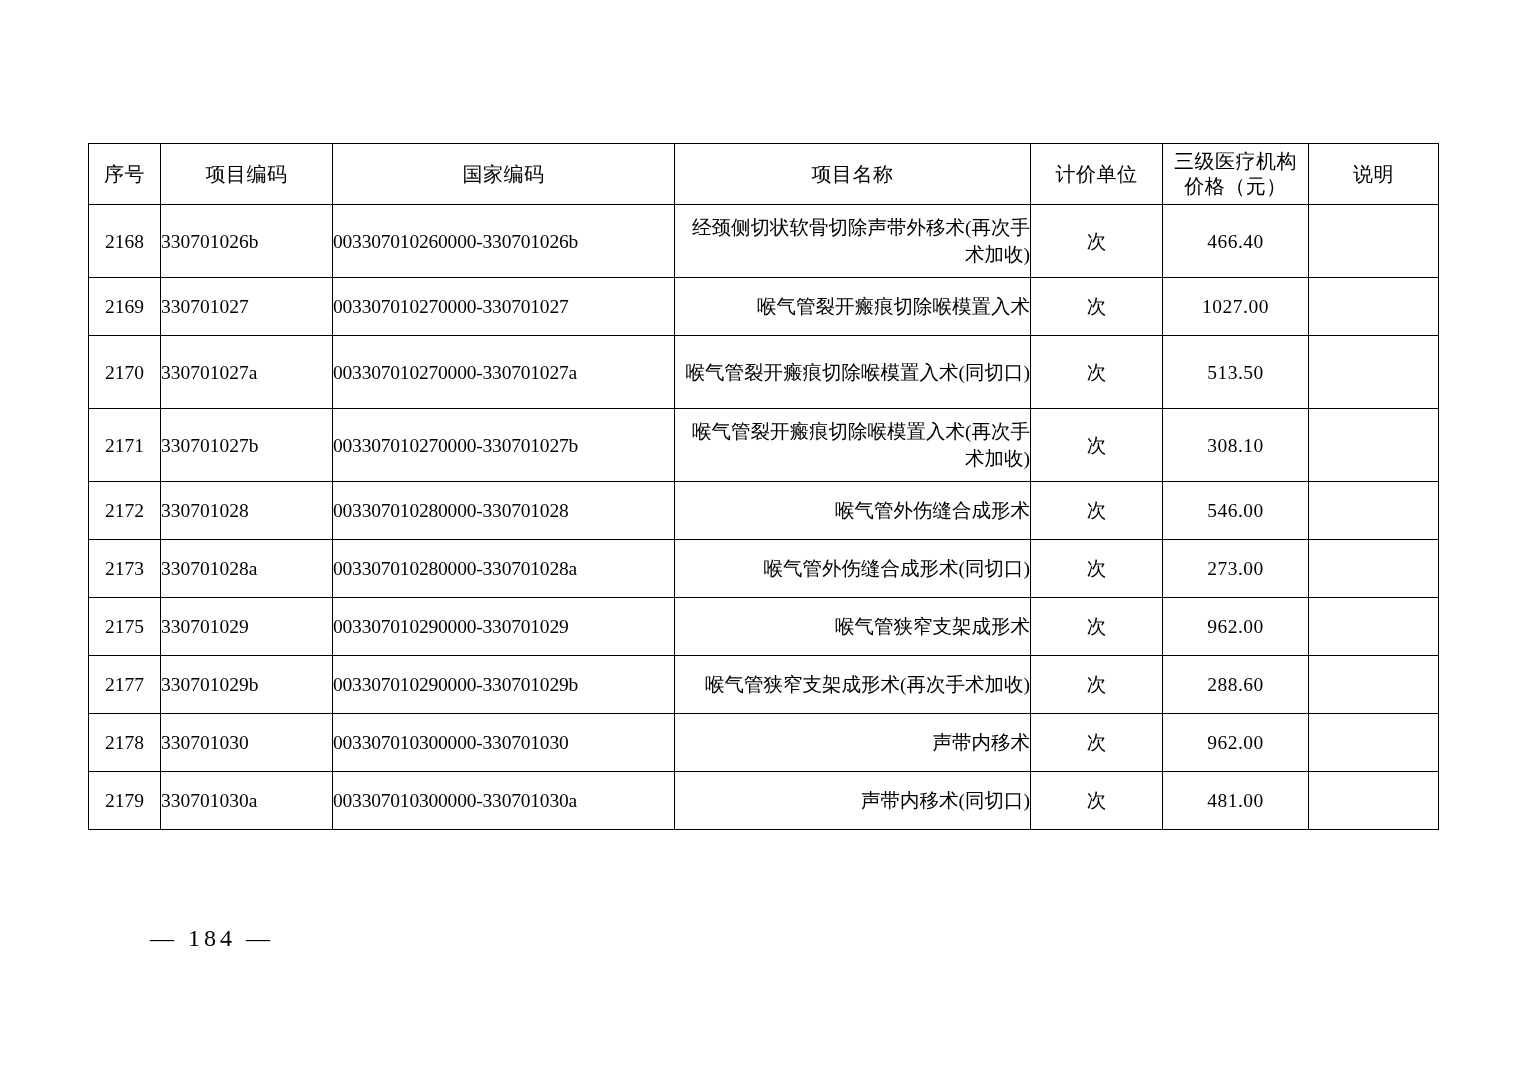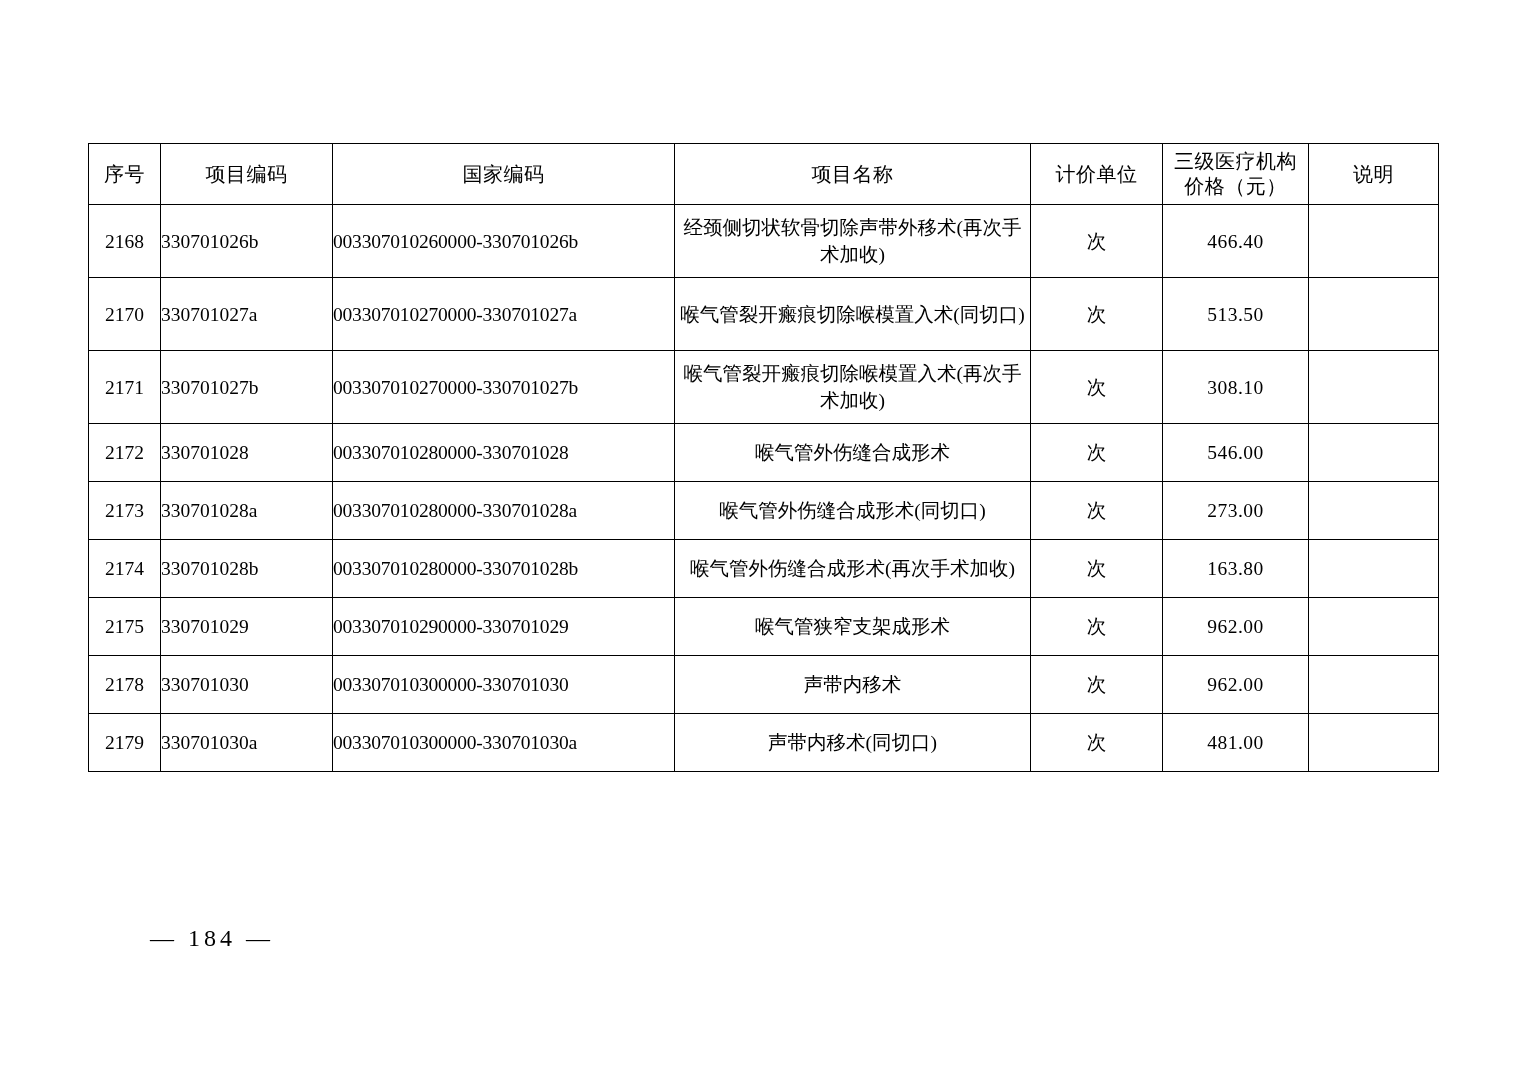--- a/index.html
+++ b/index.html
@@ -73,21 +73,21 @@
     text-align: left;
     padding-left: 6px;
     margin-top: 28px;
   }
   td.natl {
     text-align: left;
     padding-left: 6px;
     letter-spacing: -0.2px;
   }
   td.name {
-    text-align: center;
+    text-align: right;
     padding-left: 6px;
     padding-right: 4px;
   }
   td.unit {
     text-align: center;
   }
   td.price {
     text-align: center;
     letter-spacing: 0.5px;
   }
@@ -139,20 +139,29 @@
       <tbody id="table-body">
           <tr class="tall">
             <td class="seq">2168</td>
             <td class="code">330701026b</td>
             <td class="natl">003307010260000-330701026b</td>
             <td class="name">经颈侧切状软骨切除声带外移术(再次手术加收)</td>
             <td class="unit">次</td>
             <td class="price">466.40</td>
             <td class="note"></td>
           </tr>
+          <tr>
+            <td class="seq">2169</td>
+            <td class="code">330701027</td>
+            <td class="natl">003307010270000-330701027</td>
+            <td class="name">喉气管裂开瘢痕切除喉模置入术</td>
+            <td class="unit">次</td>
+            <td class="price">1027.00</td>
+            <td class="note"></td>
+          </tr>
           <tr class="tall">
             <td class="seq">2170</td>
             <td class="code">330701027a</td>
             <td class="natl">003307010270000-330701027a</td>
             <td class="name">喉气管裂开瘢痕切除喉模置入术(同切口)</td>
             <td class="unit">次</td>
             <td class="price">513.50</td>
             <td class="note"></td>
           </tr>
           <tr class="tall">
@@ -176,38 +185,38 @@
           <tr>
             <td class="seq">2173</td>
             <td class="code">330701028a</td>
             <td class="natl">003307010280000-330701028a</td>
             <td class="name">喉气管外伤缝合成形术(同切口)</td>
             <td class="unit">次</td>
             <td class="price">273.00</td>
             <td class="note"></td>
           </tr>
           <tr>
-            <td class="seq">2174</td>
-            <td class="code">330701028b</td>
-            <td class="natl">003307010280000-330701028b</td>
-            <td class="name">喉气管外伤缝合成形术(再次手术加收)</td>
-            <td class="unit">次</td>
-            <td class="price">163.80</td>
-            <td class="note"></td>
-          </tr>
-          <tr>
             <td class="seq">2175</td>
             <td class="code">330701029</td>
             <td class="natl">003307010290000-330701029</td>
             <td class="name">喉气管狭窄支架成形术</td>
             <td class="unit">次</td>
             <td class="price">962.00</td>
             <td class="note"></td>
           </tr>
           <tr>
+            <td class="seq">2177</td>
+            <td class="code">330701029b</td>
+            <td class="natl">003307010290000-330701029b</td>
+            <td class="name">喉气管狭窄支架成形术(再次手术加收)</td>
+            <td class="unit">次</td>
+            <td class="price">288.60</td>
+            <td class="note"></td>
+          </tr>
+          <tr>
             <td class="seq">2178</td>
             <td class="code">330701030</td>
             <td class="natl">003307010300000-330701030</td>
             <td class="name">声带内移术</td>
             <td class="unit">次</td>
             <td class="price">962.00</td>
             <td class="note"></td>
           </tr>
           <tr>
             <td class="seq">2179</td>

